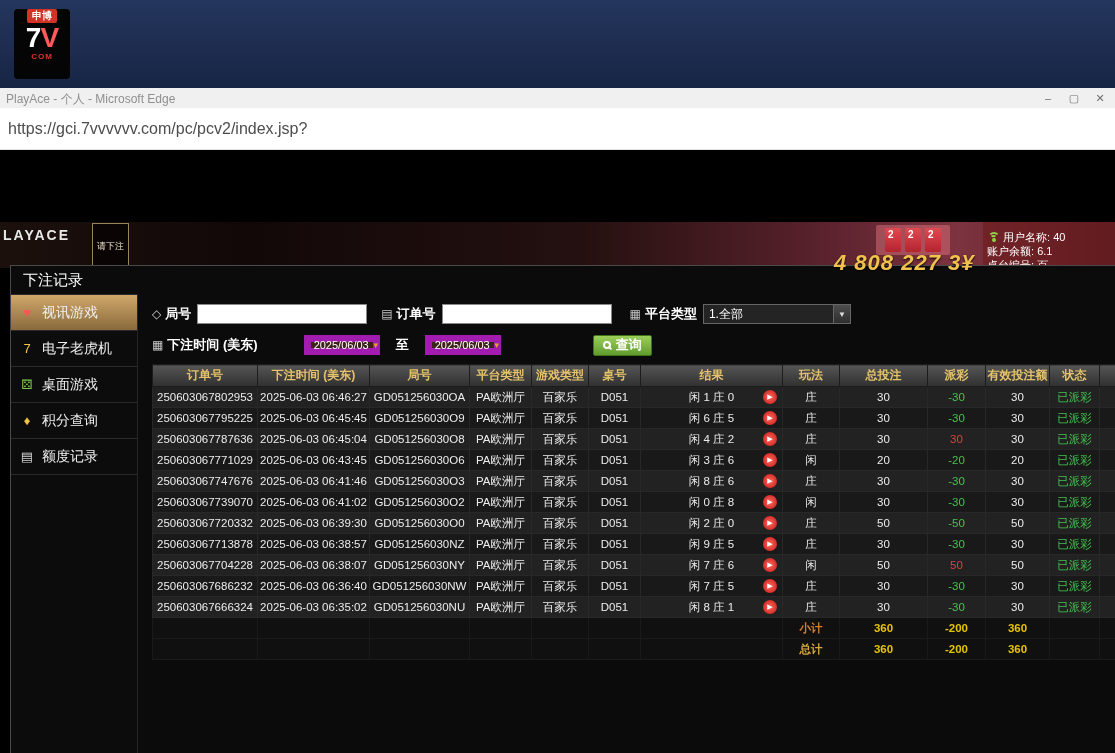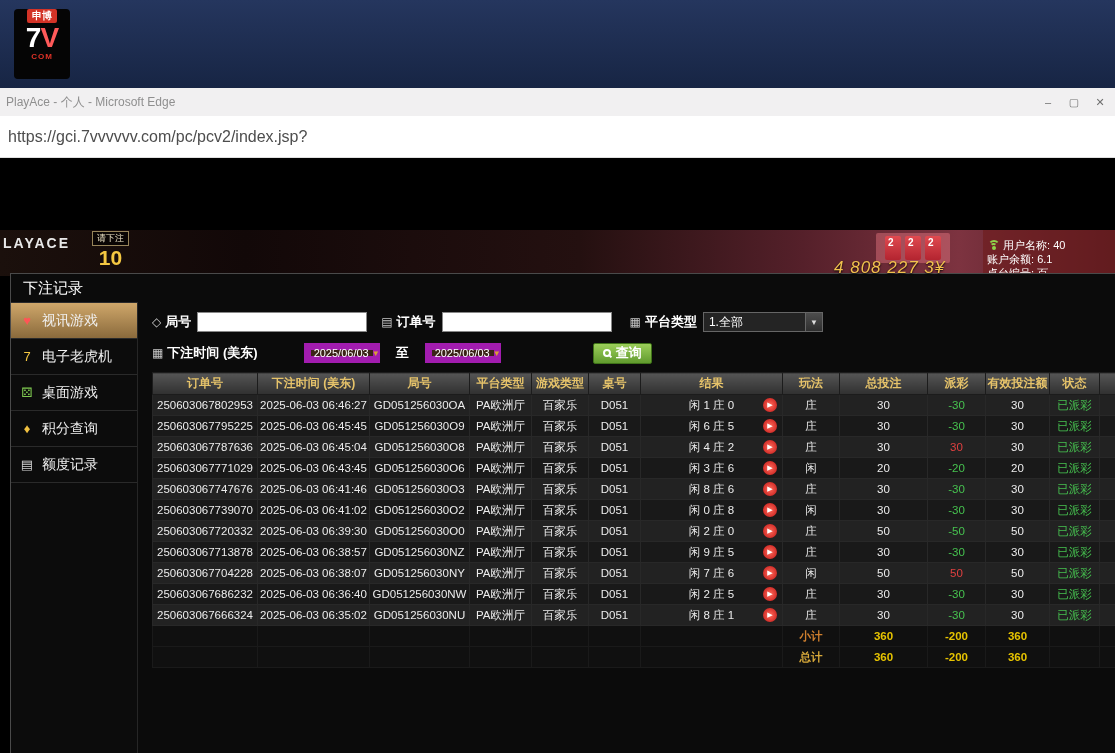--- a/index.html
+++ b/index.html
@@ -15,59 +15,59 @@
   .logo-tag { background:#d33327; color:#fff; font-size:10px; font-weight:bold;
               padding:0 5px; border-radius:2px; }
   .logo-main { font-size:28px; font-weight:bold; color:#fff; line-height:1.05; letter-spacing:-1px; }
   .logo-main .logo-v { color:#ff5a5a; }
   .logo-sub { font-size:8px; color:#e03328; font-weight:bold; letter-spacing:1px; }
   .nav-items { display:flex; margin-left:22px; }
   .nav-item { color:#fff; font-size:17px; padding:0 26px; cursor:pointer; }
   .nav-item.hl { color:#f7c948; }
 
   
-  .titlebar { height:28px; background:#f1f0f1; display:flex; align-items:center;
+  .titlebar { height:20px; background:#f1f0f1; display:flex; align-items:flex-end;
               padding-left:6px; position:relative; }
   .title-text { font-size:12px; color:#8f8f8f; }
   .win-controls { position:absolute; right:2px; top:0; height:100%; display:flex; }
   .win-btn { width:26px; height:100%; display:flex; align-items:center; justify-content:center;
              color:#6f6f6f; font-size:11px; cursor:pointer; }
   .urlbar { height:42px; background:#fff; display:flex; align-items:center;
             padding-left:8px; border-bottom:1px solid #e0e0e0; cursor:text; }
   .url-text { font-size:16px; color:#4d4d4d; }
 
   
   .page { position:relative; width:1115px; height:603px; background:#000; overflow:hidden; }
 
   .hero { position:absolute; top:72px; left:0; width:1115px; height:46px;
           background:linear-gradient(90deg,#1b100c,#120808 22%,#241010 52%,#55202a 72%,#7d3340 86%,#511d26);
           overflow:hidden; }
   .hero-brand { position:absolute; left:3px; top:5px; color:#e8e8e8; font-size:14px;
                 letter-spacing:2px; font-weight:bold; }
   .bet-box { position:absolute; left:92px; top:1px; text-align:center; }
   .bet-prompt { font-size:9px; color:#f0e6c8; border:1px solid #97845a;
-                background:rgba(0,0,0,.55); padding:0 4px; }
+                background:rgba(0,0,0,.55); padding:16px 4px; }
   .countdown { font-size:21px; font-weight:bold; color:#f5c842; line-height:1.1; }
   .cards { position:absolute; left:876px; top:3px; display:flex; gap:4px;
            background:rgba(255,135,145,.38); padding:3px 9px; border-radius:2px; }
   .card { width:16px; height:24px; background:linear-gradient(#e04a50,#b32430); border-radius:2px;
           color:#fff; font-size:10px; font-weight:bold; padding:1px 0 0 3px; }
   .user-info { position:absolute; right:0; top:0; height:46px; width:132px;
                background:rgba(110,28,28,.62); padding:8px 4px; font-size:11px;
                color:#fff; line-height:14px; white-space:nowrap; }
   .ui-line span { color:#fff; }
   .wifi { position:relative; display:inline-block; width:13px; height:9px; margin-right:3px; }
   .wifi i { position:absolute; left:50%; border-style:solid;
             border-color:#8fd24a transparent transparent transparent; border-radius:50%; }
   .wifi i:nth-child(1){ width:12px; height:12px; border-width:2px; margin-left:-6px; top:0; }
   .wifi i:nth-child(2){ width:7px;  height:7px;  border-width:2px; margin-left:-3.5px; top:3px; }
   .wifi i:nth-child(3){ width:3px;  height:3px;  border-width:2px; margin-left:-1.5px; top:6px; background:#8fd24a; }
 
   .jackpot { position:absolute; left:834px; top:100px; z-index:3; color:#f2c14e;
-             font-size:17px; font-weight:normal; font-style:italic; letter-spacing:1px;
+             font-size:22px; font-weight:bold; font-style:italic; letter-spacing:1px;
              text-shadow:0 1px 2px #000; }
 
   
   .panel { position:absolute; left:10px; top:115px; right:0; bottom:0; z-index:2;
            background:#0b0b0b; border:1px solid #4a4a4a; border-right:none; border-bottom:none; }
   .panel-title { height:28px; line-height:28px; padding-left:12px; font-size:15px; color:#fff; }
   .panel-body { display:flex; height:calc(100% - 28px); }
 
   .sidebar { width:127px; background:#0c0c0c; border-right:1px solid #262626; border-top:1px solid #2a2a2a; }
   .side-item { height:36px; display:flex; align-items:center; gap:7px; padding-left:8px;
@@ -78,21 +78,21 @@
 
   .content { flex:1; padding:8px 0 0 14px; overflow:hidden; }
 
   .filters { color:#fff; }
   .filter-row { display:flex; align-items:center; height:24px; margin-bottom:7px; }
   .f-label { display:flex; align-items:center; gap:4px; font-size:13px; font-weight:bold; white-space:nowrap; }
   .f-icon { font-size:12px; color:#c8c8c8; font-weight:normal; }
   .ml14 { margin-left:14px; } .ml18 { margin-left:18px; }
   .text-input { width:170px; height:20px; margin-left:6px; border:1px solid #888;
                 background:#fff; font-size:12px; padding:0 4px; color:#000; }
-  .dark-select { margin-left:6px; width:120px; height:20px; background:#242424;
+  .dark-select { margin-left:6px; width:148px; height:20px; background:#242424;
                  border:1px solid #666; display:flex; align-items:center; cursor:pointer; }
   .sel-text { flex:1; padding:0 5px; font-size:12px; color:#fff; text-align:left; white-space:nowrap; }
   .sel-arrow { width:17px; height:18px; background:linear-gradient(#4d4d4d,#2e2e2e);
                border-left:1px solid #666; font-size:8px; color:#ddd;
                display:flex; align-items:center; justify-content:center; }
   .date-select { margin-left:46px; width:76px; height:20px; background:#3b2317;
                  border:7px solid #a21caf; display:flex; align-items:center; cursor:pointer; }
   .date-select .sel-text { font-size:11px; padding:0 3px; }
   .date-select .sel-arrow { width:13px; background:none; border:none; color:#d8a030; }
   .date2 { margin-left:0; }
@@ -412,21 +412,21 @@
                     <td class="status">已派彩</td>
                     <td></td>
                   </tr>
                   <tr class="data-row">
                     <td>250603067686232</td>
                     <td>2025-06-03 06:36:40</td>
                     <td>GD051256030NW</td>
                     <td>PA欧洲厅</td>
                     <td>百家乐</td>
                     <td>D051</td>
-                    <td class="result-cell"><span>闲 2 庄 5</span><span class="play-btn">▶</span></td>
+                    <td class="result-cell"><span>闲 7 庄 5</span><span class="play-btn">▶</span></td>
                     <td>庄</td>
                     <td>30</td>
                     <td class="neg">-30</td>
                     <td>30</td>
                     <td class="status">已派彩</td>
                     <td></td>
                   </tr>
                   <tr class="data-row">
                     <td>250603067666324</td>
                     <td>2025-06-03 06:35:02</td>

